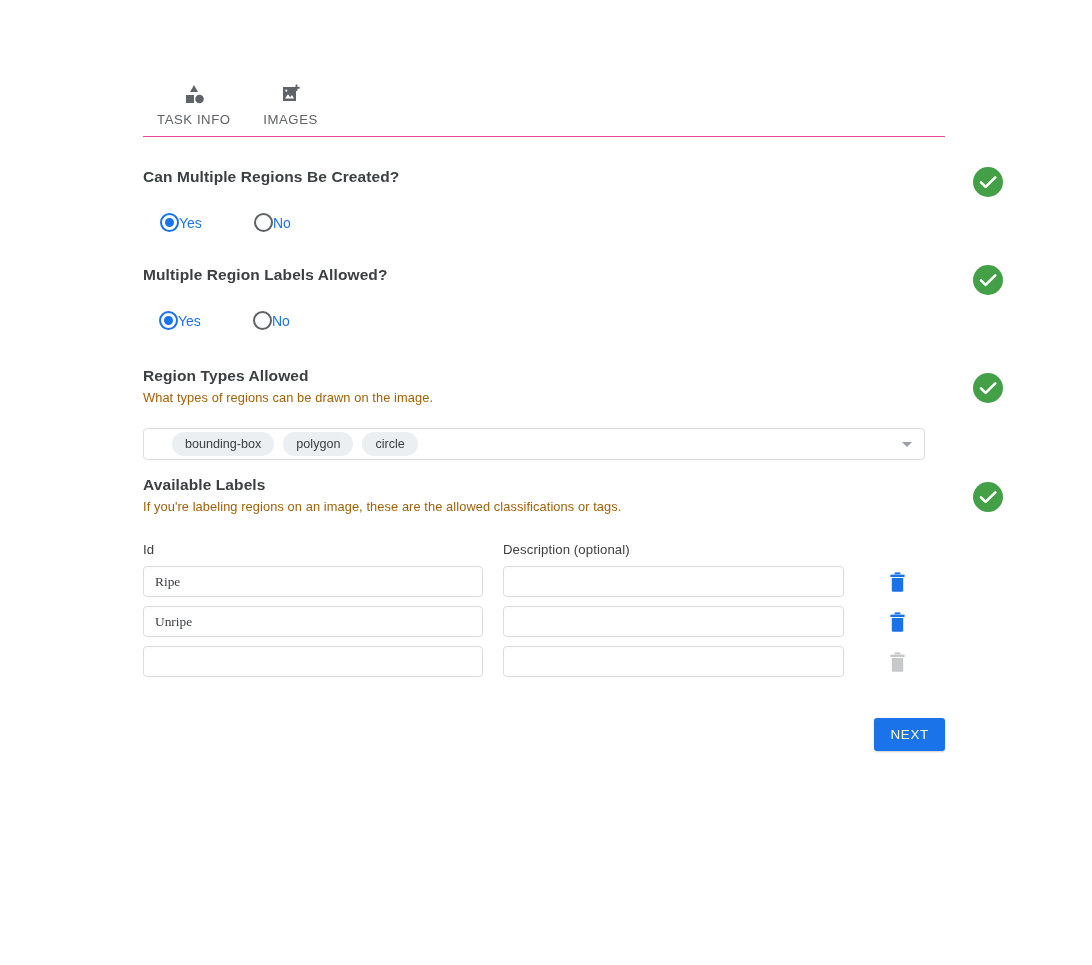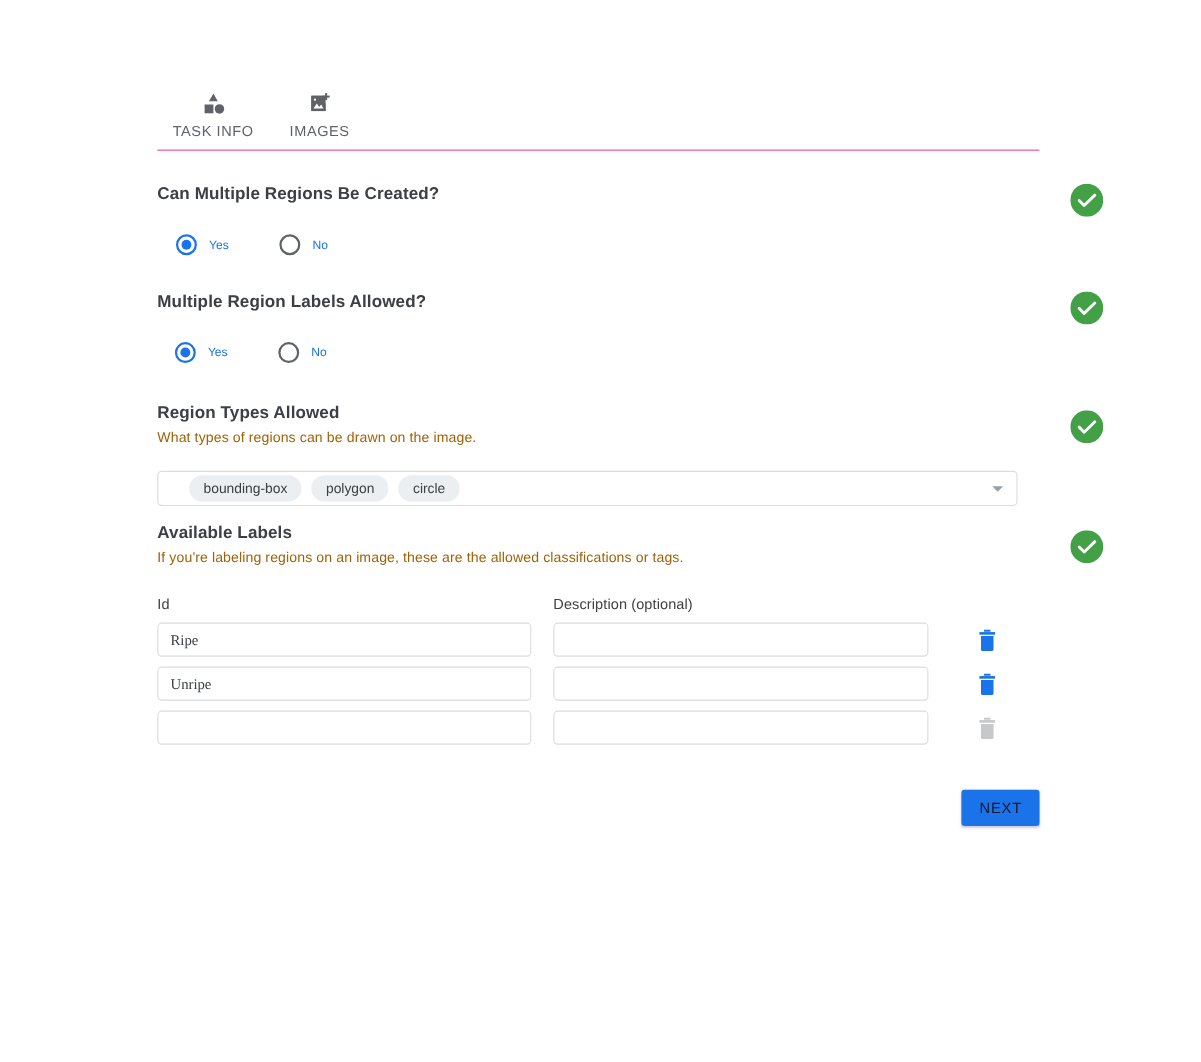--- a/index.html
+++ b/index.html
@@ -121,22 +121,21 @@
   .radio-opt.checked .radio-mark::after {
     content: "";
     position: absolute;
     left: 50%; top: 50%;
     width: 9px; height: 9px;
     margin: -4.5px 0 0 -4.5px;
     border-radius: 50%;
     background: #1a73e8;
   }
   .radio-label {
-    margin-left: 11px;
-    font-size: 11px;
+    font-size: 14px;
     color: #1a73e8;
     white-space: nowrap;
   }
 
   
   .chips-field {
     position: relative;
     display: flex;
     align-items: center;
     height: 32px;
@@ -219,21 +218,21 @@
   .actions {
     display: flex;
     justify-content: flex-end;
     margin-top: 41px;
   }
   .next-btn {
     height: 33px;
     min-width: 62px;
     padding: 0 16px;
     background: #1a73e8;
-    color: #0f172a;
+    color: #fef9c3;
     border: 0;
     border-radius: 3px;
     font-family: "Liberation Sans", sans-serif;
     font-size: 13.4px;
     letter-spacing: .7px;
     cursor: pointer;
     box-shadow: 0 1px 2px rgba(60,64,67,.25);
   }
 </style>
 </head>

